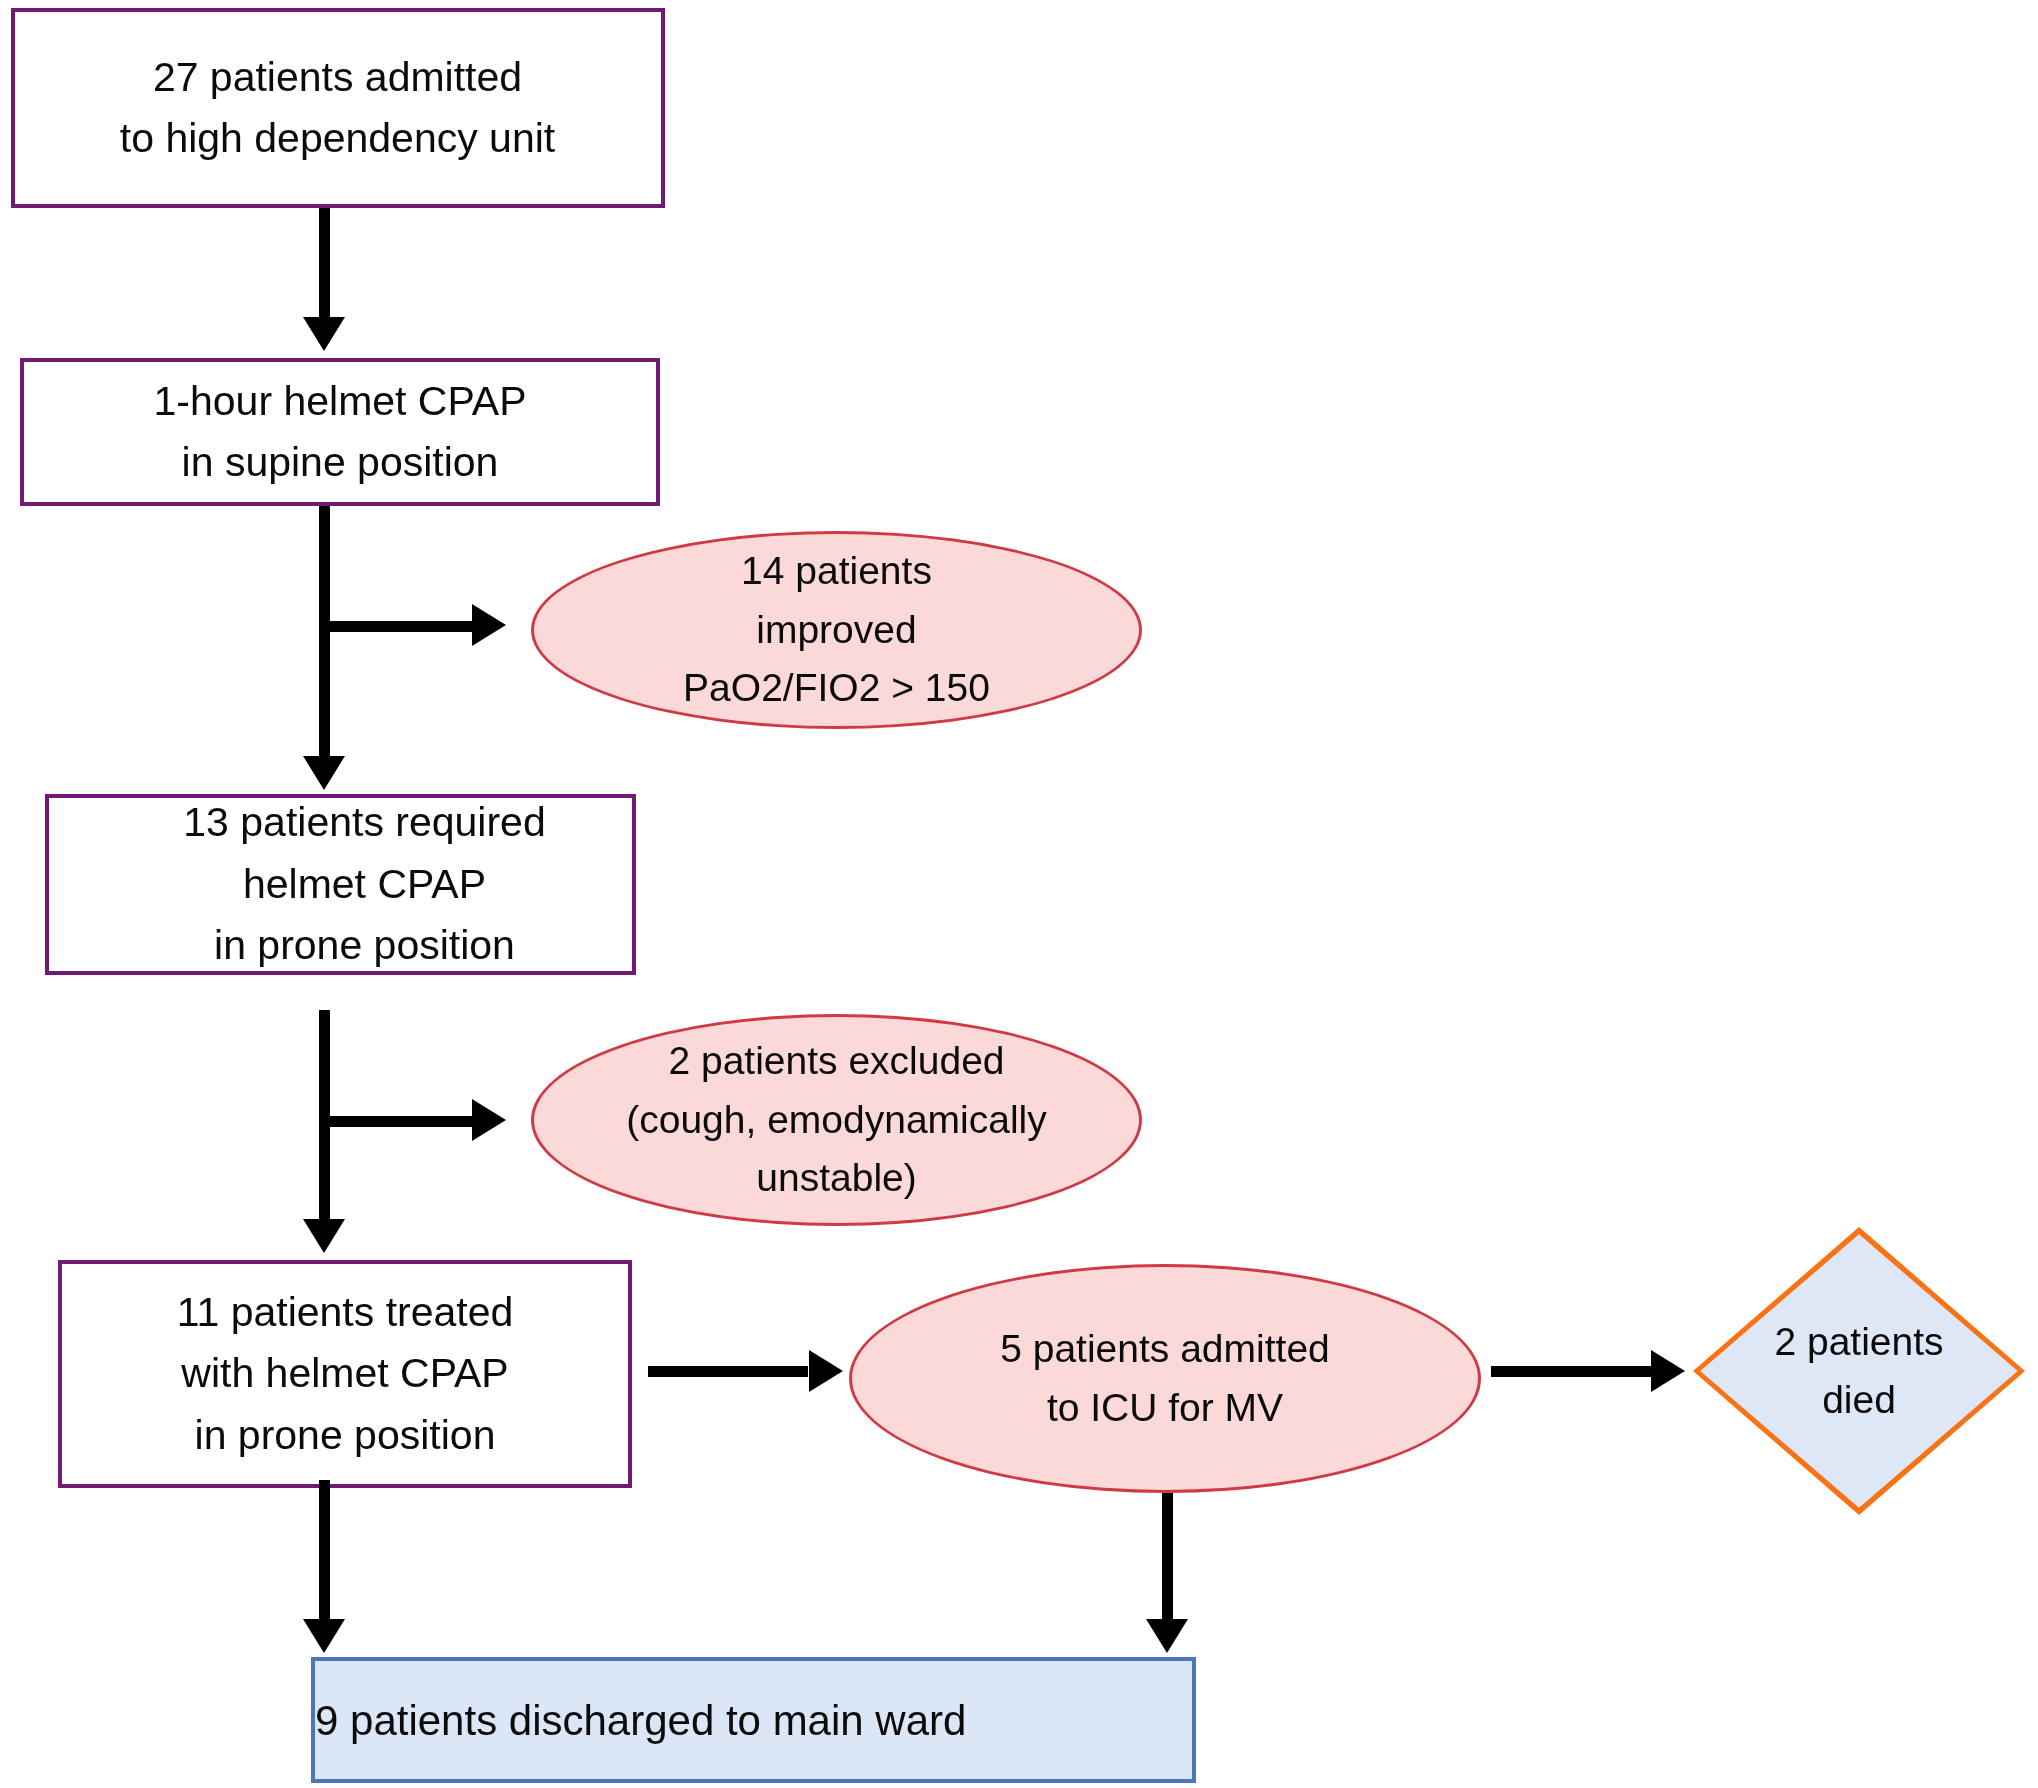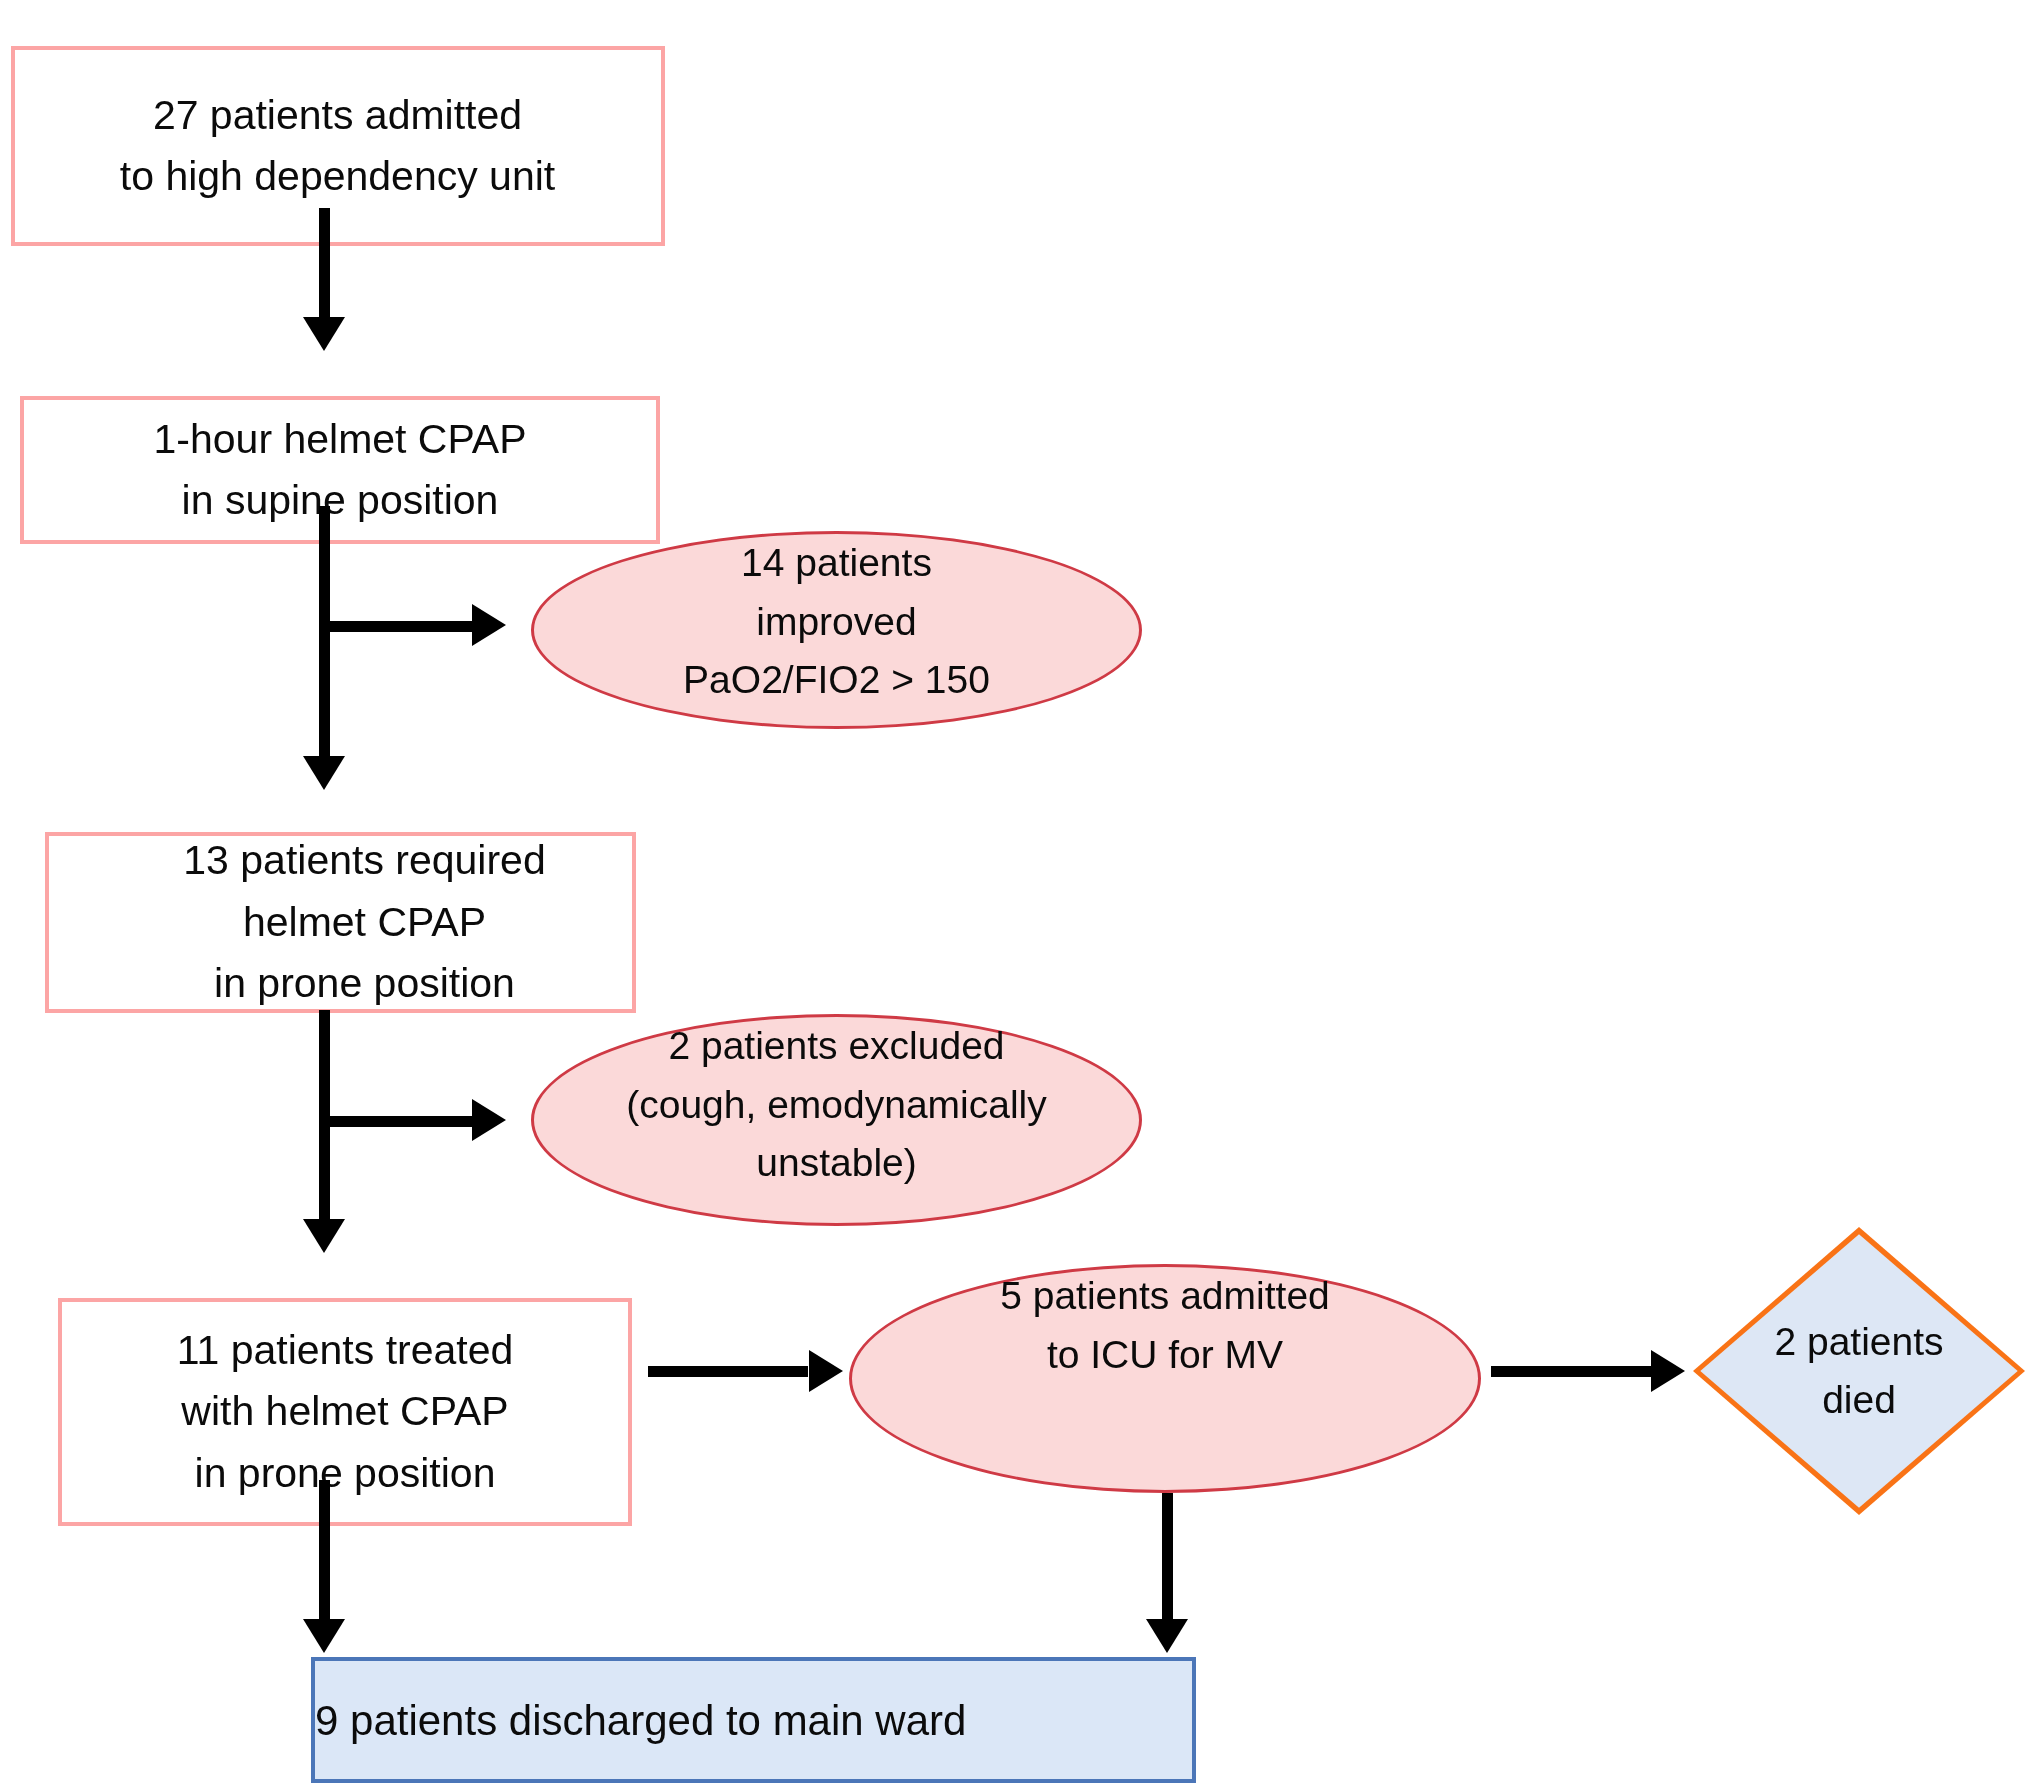--- a/index.html
+++ b/index.html
@@ -14,34 +14,33 @@
   .node-text {
     white-space: pre-line;
     text-align: center;
     font-size: 41px;
     line-height: 1.5;
     color: #0b0b0b;
   }
   .green-box {
     position: absolute;
     background: #ffffff;
-    border: 4px solid #fca5a5;
+    border: 4px solid #701a75;
     display: flex;
     align-items: center;
     justify-content: center;
     box-sizing: border-box;
-    margin-top: 38px;
   }
   .pink-ellipse {
     position: absolute;
     background: #fbd9d9;
     border: 3.2px solid #cf3a45;
     border-radius: 50%;
     display: flex;
-    align-items: flex-start;
+    align-items: center;
     justify-content: center;
     box-sizing: border-box;
   }
   .blue-box {
     position: absolute;
     background: #dbe7f7;
     border: 4.9px solid #4b76b8;
     display: flex;
     align-items: center;
     justify-content: flex-start;

